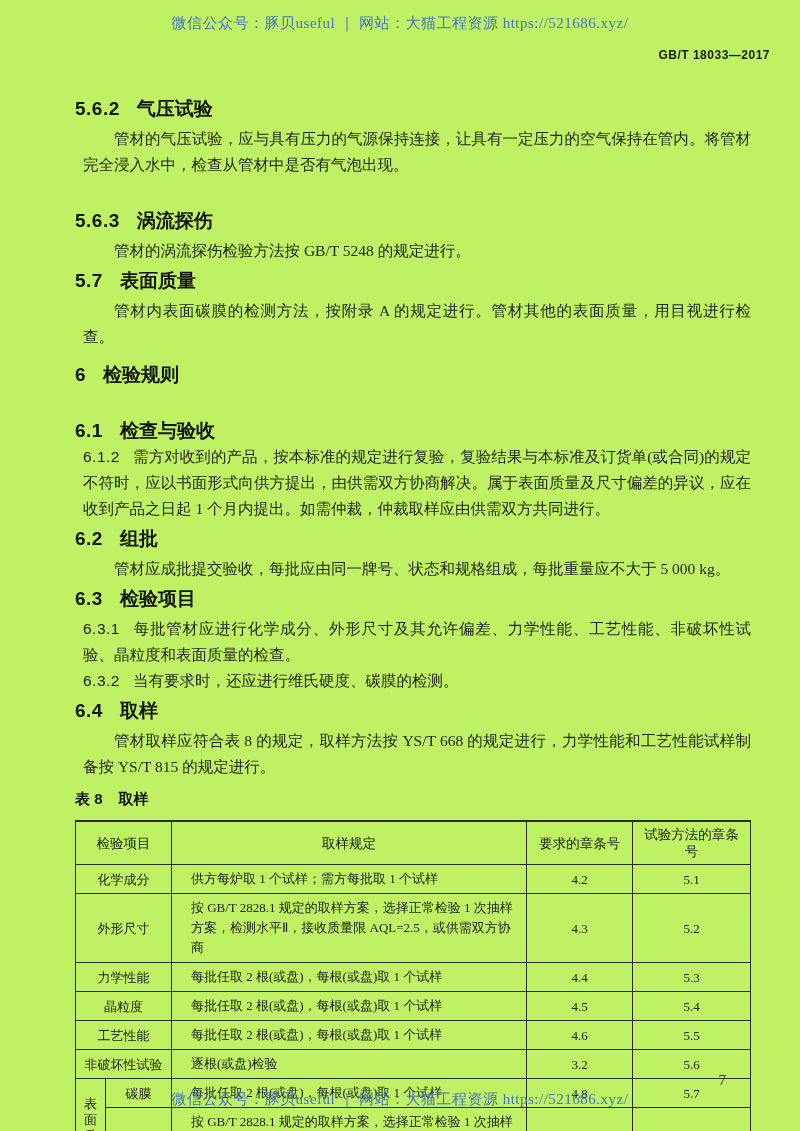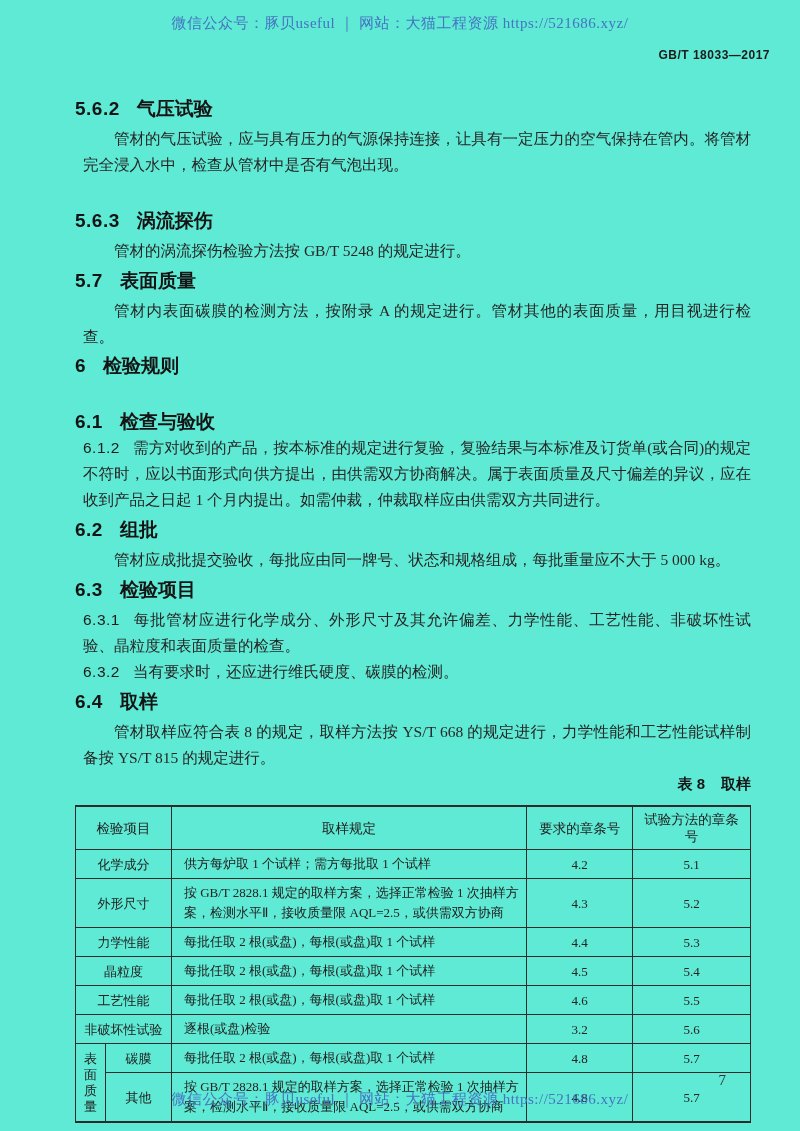--- a/index.html
+++ b/index.html
@@ -1,21 +1,21 @@
 <!DOCTYPE html>
 <html><head>
 <meta charset="utf-8">
 <style>
   * { box-sizing: border-box; }
   html,body { margin:0; padding:0; background:#e8e8e8; }
   .page {
     position: relative;
     width: 800px; height: 1131px;
     margin: 0 auto;
-    background: #5eead4;
+    background: #bef264;
     font-family: "Liberation Serif", serif;
     color: #262626;
     overflow: hidden;
   }
   .wm {
     position: absolute; left: 0; right: 0;
     text-align: center;
     color: #4673c2;
     font-size: 15px;
     letter-spacing: .5px;
@@ -37,30 +37,31 @@
     position: absolute; top: 92px; left: 75px; width: 676px;
     font-size: 15.5px; line-height: 26px;
   }
   .h {
     font-family: "Liberation Sans", sans-serif;
     font-weight: 700; font-size: 19px; color: #141414;
     line-height: 26px; margin: 4px 0 0 0;
   }
   .h .hn { margin-right: 17px; letter-spacing: .5px; }
   .gap-lg { margin-top: 30px; }
-  .gap-xl { margin-top: 3px; }
+  .gap-xl { margin-top: 12px; }
   p { margin: 4px 0 0 8px; text-align: justify; }
   p.ind { text-indent: 2em; }
   p.tight { margin-top: 0; }
   .cn {
     font-family: "Liberation Sans", sans-serif;
     margin-right: 13px; letter-spacing: .5px; color:#1b1b1b;
   }
   .tbl-caption {
-    text-align: right;
+    margin-top: 6px;
+    text-align: left;
     font-family: "Liberation Sans", sans-serif;
     font-weight: 700; font-size: 15px; color:#141414;
     line-height: 26px;
   }
   .tbl-caption .cap-t { margin-left: 16px; }
   table.t8 {
     margin-top: 8px;
     width: 676px;
     border-collapse: collapse;
     font-size: 13px; line-height: 17px;
@@ -74,21 +75,21 @@
     padding: 4px 6px;
     text-align: center;
     vertical-align: middle;
     font-weight: 400;
   }
   table.t8 tr.thead th {
     height: 28px;
     border-bottom-width: 1.5px;
     font-size: 13.5px;
   }
-  table.t8 td.left { text-align: left; padding-left: 12px; line-height: 20px; }
+  table.t8 td.left { text-align: left; padding-left: 19px; line-height: 20px; }
   table.t8 td.vert {
     width: 30px; padding: 2px 8px;
     word-break: break-all; line-height: 16px;
   }
   col.c-group { width: 30px; }
   col.c-item  { width: 66px; }
   col.c-rule  { width: 356px; }
   col.c-req   { width: 106px; }
   col.c-meth  { width: 118px; }
 </style>

